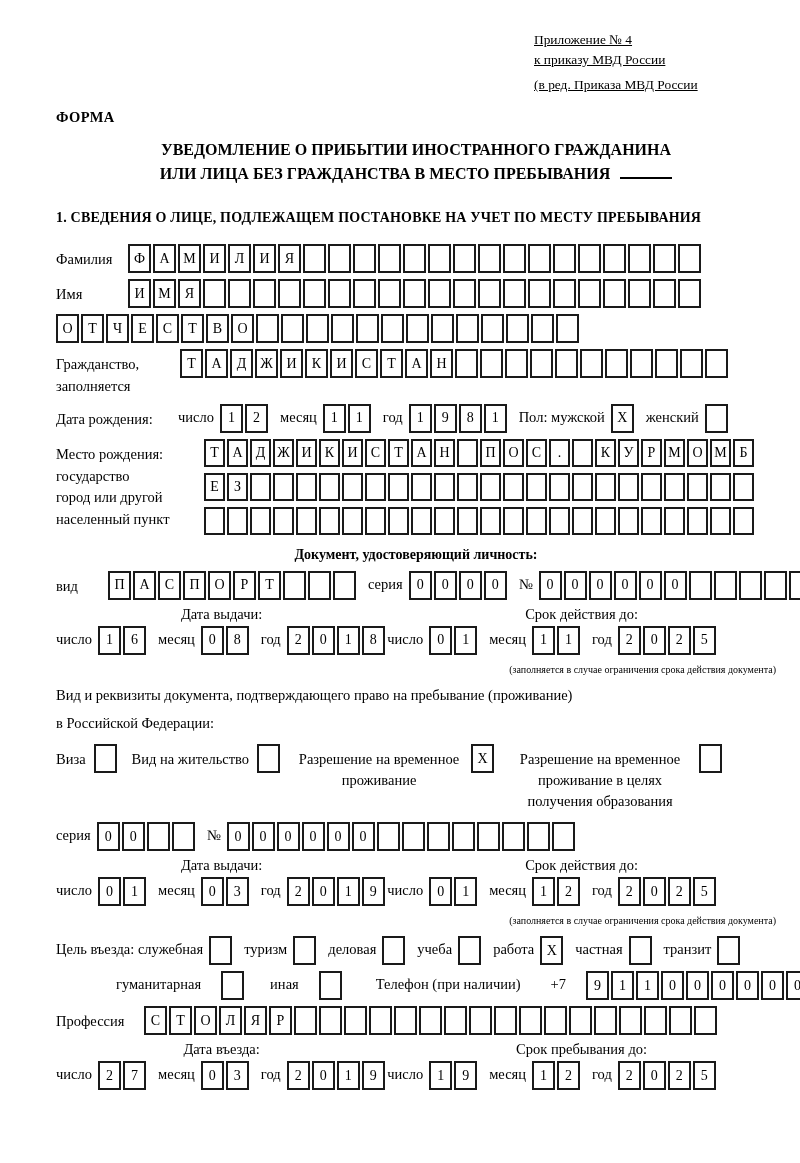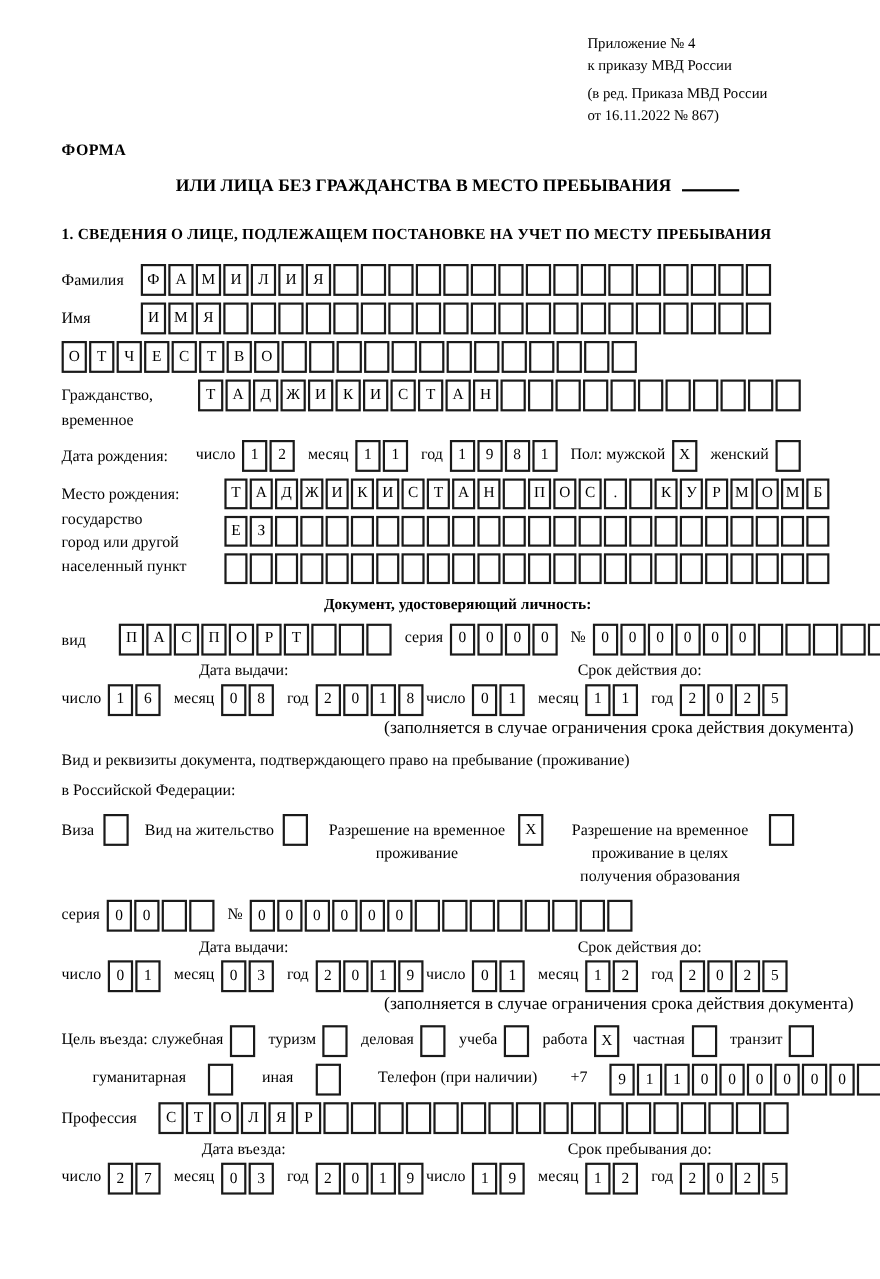--- a/index.html
+++ b/index.html
@@ -3,21 +3,21 @@
 <meta charset="utf-8">
 <style>
   html,body{margin:0;padding:0;}
   body{
     width:800px;height:1163px;box-sizing:border-box;overflow:hidden;
     background:#ffffff;color:#000;
     padding:30px 24px 20px 56px;
     font-family:"Liberation Serif","DejaVu Serif",serif;
     font-size:14.5px;
   }
-  .hdr{margin-left:478px;font-size:13.4px;line-height:1.5;}
+  .hdr{margin-left:478px;font-size:13.4px;line-height:1.5;text-decoration:underline;}
   .hdr-sp{height:5px;}
   .forma{margin-top:14px;font-weight:bold;padding-right:12px;font-size:14.5px;letter-spacing:.4px;}
   .title{margin-top:12px;text-align:center;font-weight:bold;font-size:16px;line-height:1.5;}
   .blank-line{display:inline-block;width:52px;border-bottom:2px solid #000;height:1px;margin-left:10px;}
   .sec-heading{margin:24px 0 18px;font-weight:bold;font-size:14px;letter-spacing:.2px;}
   .row{display:flex;align-items:flex-start;margin-bottom:6px;}
   .label{flex:none;padding-top:5px;line-height:1.5;}
   .lbl-line{display:block;}
   .w72{width:72px;} .w112{width:112px;} .w124{width:124px;} .w148{width:148px;}
   .cells{display:flex;flex-wrap:nowrap;}
@@ -32,42 +32,42 @@
   .inline-lbl{flex:none;padding:5px 6px 0 10px;white-space:nowrap;}
   .inline-lbl.first{padding-left:0;}
   .center-bold{text-align:center;font-weight:bold;font-size:14px;margin:2px 0 8px;}
   .plain{margin:2px 0 6px;line-height:1.5;}
   .date-pair{display:flex;position:relative;margin-bottom:8px;}
   .date-pair.noted{padding-bottom:20px;margin-bottom:10px;}
   .dp-col{width:46%;}
   .dp-col.right{width:54%;}
   .dp-title{text-align:center;margin-bottom:3px;}
   .dp-row{display:flex;}
-  .dp-note{position:absolute;right:0;bottom:0;font-size:16px;white-space:nowrap;}
+  .dp-note{position:absolute;right:0;bottom:0;font-size:10px;white-space:nowrap;}
   .viza-row{display:flex;align-items:flex-start;margin:10px 0 10px;}
   .viza-item{display:flex;align-items:flex-start;margin-right:13px;}
   .v-lbl{flex:none;padding-top:5px;margin-right:8px;line-height:1.45;}
   .v-lbl.c{text-align:center;}
   .w168{width:168px;} .w182{width:182px;}
-  .indent60{margin-left:28px;gap:14px;}
+  .indent60{margin-left:60px;gap:14px;}
 </style>
 </head>
 <body>
 
 <div class="hdr">
   <div>Приложение № 4</div>
   <div>к приказу МВД России</div>
   <div class="hdr-sp"></div>
   <div>(в ред. Приказа МВД России</div>
-  <div>от 16.11.2022 № 867)</div>
 </div>
 
 <div class="forma">ФОРМА</div>
 
 <div class="title">
+  <div>УВЕДОМЛЕНИЕ О ПРИБЫТИИ ИНОСТРАННОГО ГРАЖДАНИНА</div>
   <div><span>ИЛИ ЛИЦА БЕЗ ГРАЖДАНСТВА В МЕСТО ПРЕБЫВАНИЯ</span><span class="blank-line"></span></div>
 </div>
 
 <div class="sec-heading">1. СВЕДЕНИЯ О ЛИЦЕ, ПОДЛЕЖАЩЕМ ПОСТАНОВКЕ НА УЧЕТ ПО МЕСТУ ПРЕБЫВАНИЯ</div>
 
 <div class="row">
   <span class="label w72">Фамилия</span>
   <span class="cells">
       <span class="cell">Ф</span>
       <span class="cell">А</span>
@@ -146,21 +146,21 @@
       <span class="cell"></span>
       <span class="cell"></span>
       <span class="cell"></span>
       <span class="cell"></span>
     </span>
 </div>
 
 <div class="row">
   <span class="label w124">
     <span class="lbl-line">Гражданство,</span>
-    <span class="lbl-line">временное</span>
+    <span class="lbl-line">заполняется</span>
   </span>
   <span class="cells">
       <span class="cell">Т</span>
       <span class="cell">А</span>
       <span class="cell">Д</span>
       <span class="cell">Ж</span>
       <span class="cell">И</span>
       <span class="cell">К</span>
       <span class="cell">И</span>
       <span class="cell">С</span>

